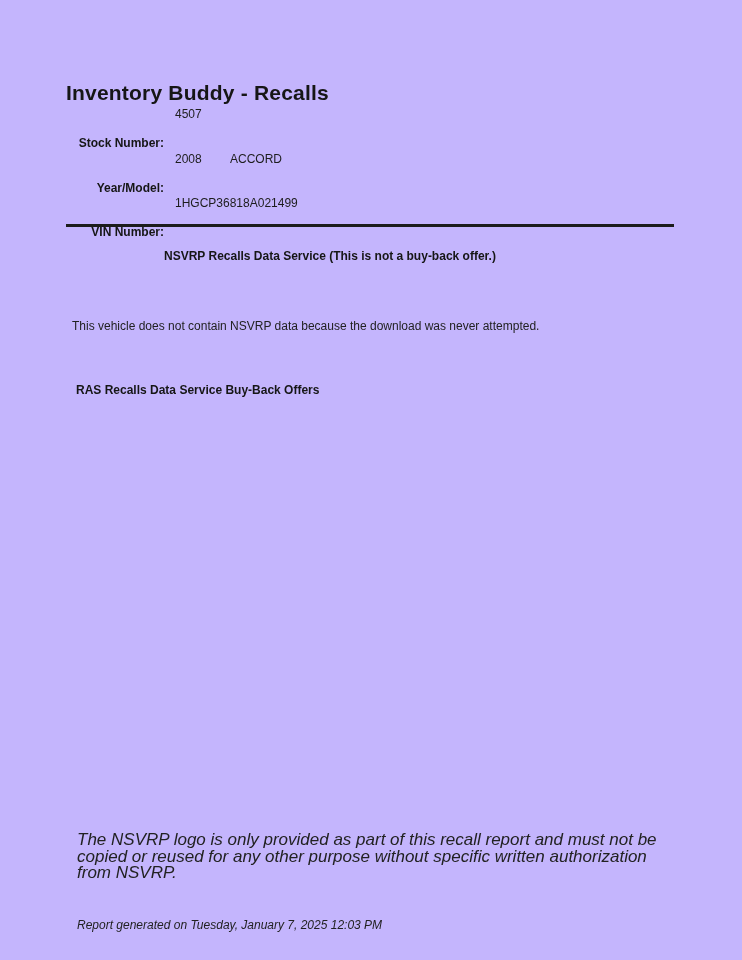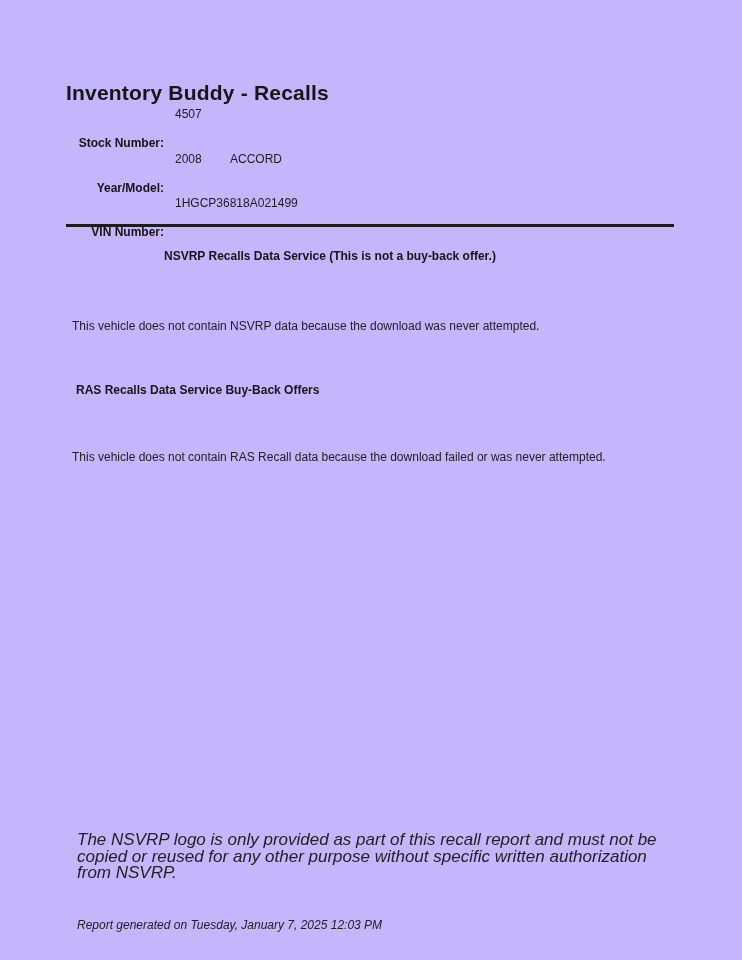--- a/index.html
+++ b/index.html
@@ -124,19 +124,18 @@
   </div>
 
   <div class="divider"></div>
 
   <div class="section-heading nsvrp">NSVRP Recalls Data Service (This is not a buy-back offer.)</div>
 
   <div class="section-body nsvrp">This vehicle does not contain NSVRP data because the download was never attempted.</div>
 
   <div class="section-heading ras">RAS Recalls Data Service Buy-Back Offers</div>
 
-  <div class="section-body ras">This vehicle does not contain RAS Recall data because the download failed or was never attempted.</div>
 
   <div class="footer-disclaimer">The NSVRP logo is only provided as part of this recall report and must not be copied or reused for any other purpose without specific written authorization from NSVRP.</div>
 
   <div class="footer-generated">Report generated on Tuesday, January 7, 2025 12:03 PM</div>
 
 </div>
 
 </body></html>

